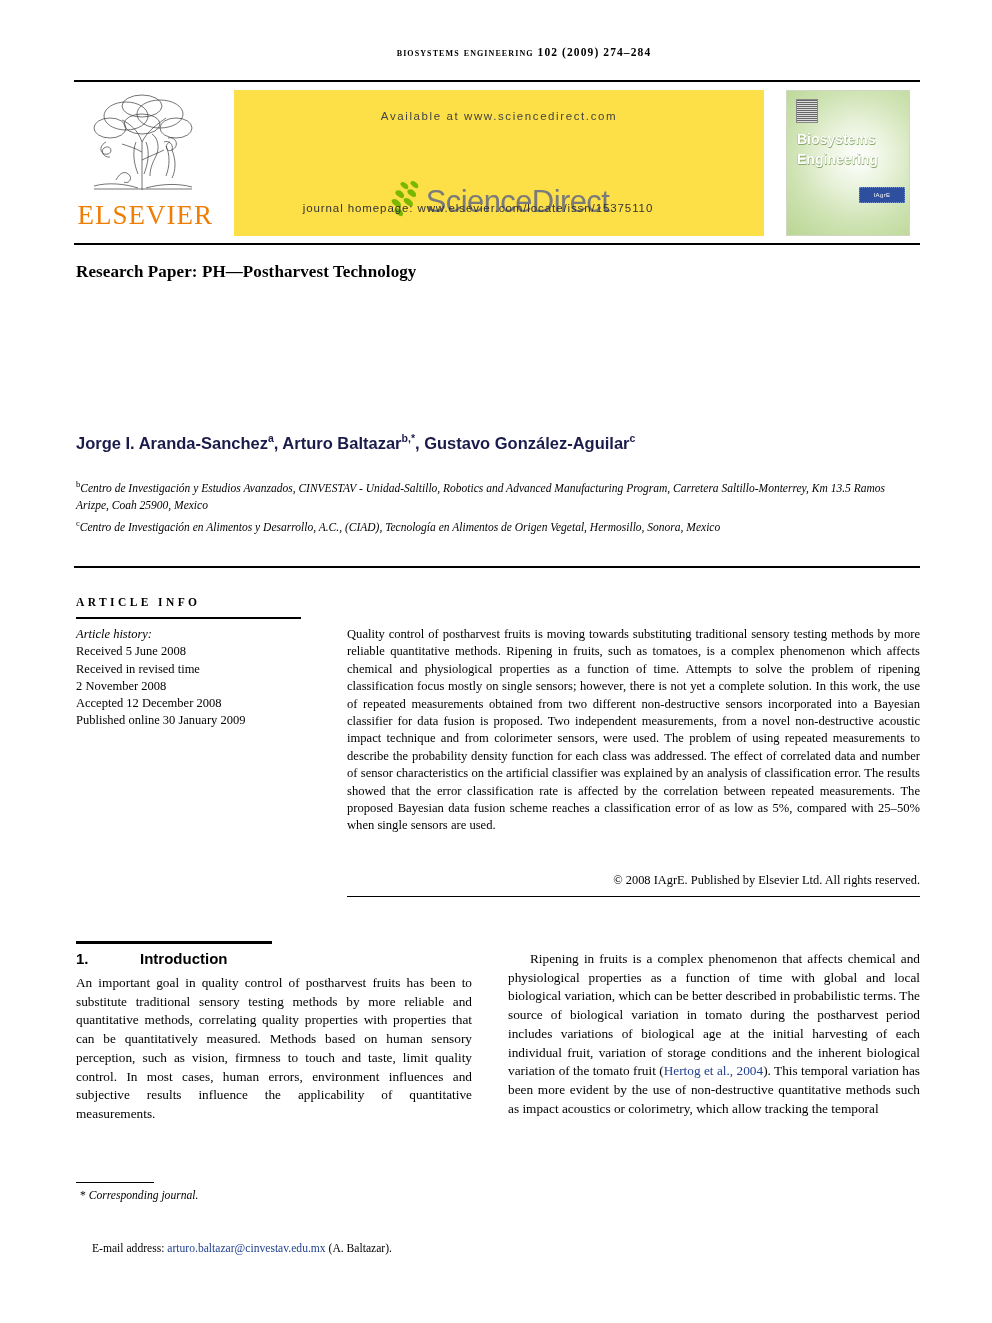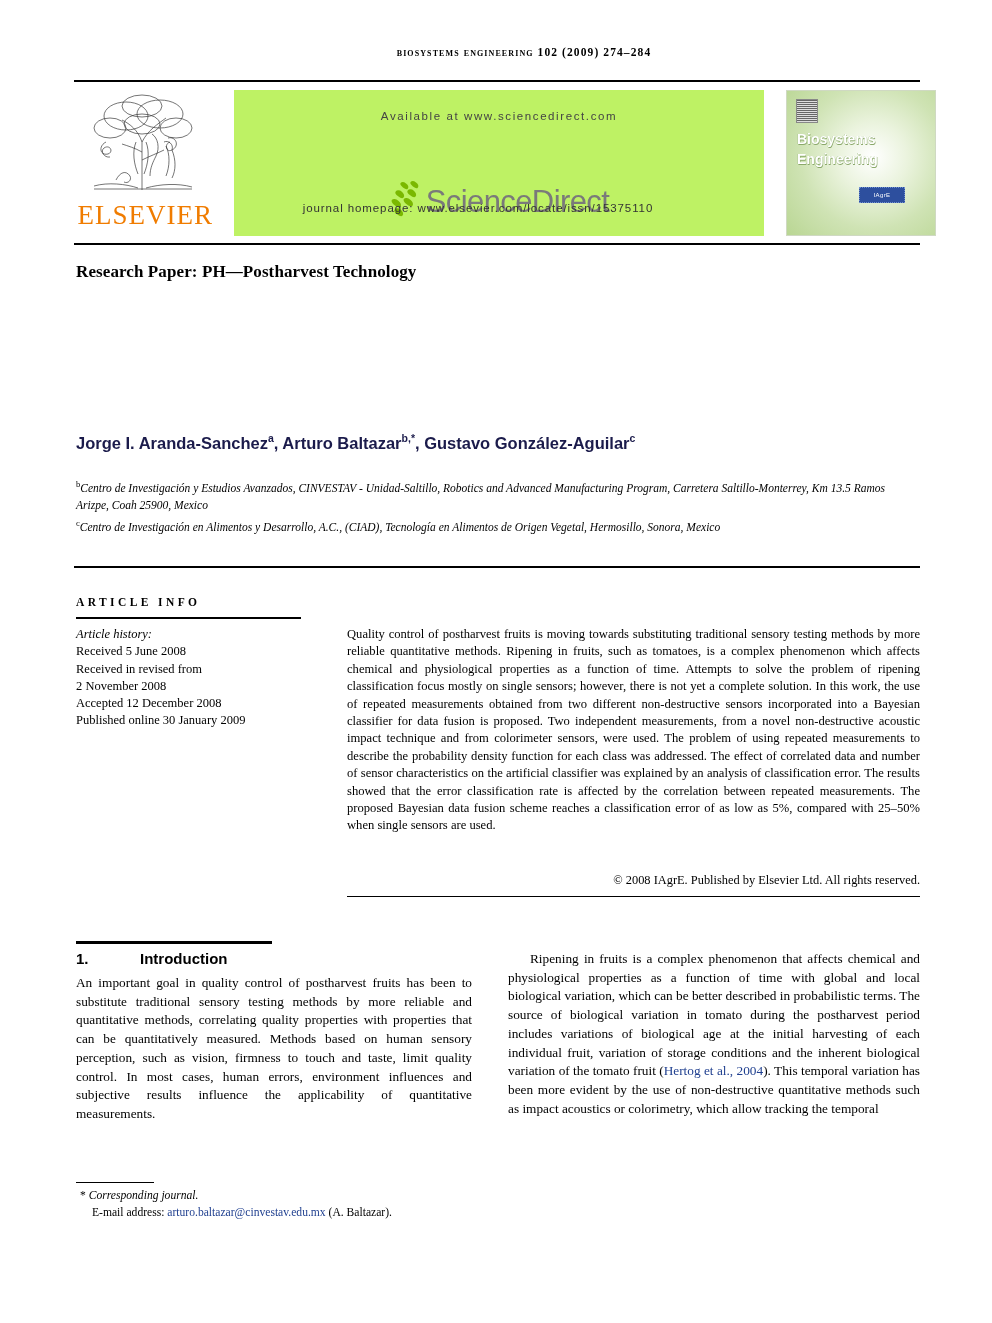--- a/index.html
+++ b/index.html
@@ -73,21 +73,21 @@
     font-family: "Liberation Serif", serif;
     font-size: 27px;
     letter-spacing: 1px;
     color: #F07C00;
   }
   .sd-band {
     position: absolute;
     left: 160px; top: 2px;
     width: 530px;
     height: 146px;
-    background: #bef264;
+    background: #fde047;
   }
   .sd-avail {
     position: absolute;
     left: 0; top: 20px;
     width: 530px;
     text-align: center;
     font-family: "Liberation Sans", sans-serif;
     font-size: 11.5px;
     letter-spacing: 1.6px;
     color: #444;
@@ -133,21 +133,21 @@
     width: 488px;
     text-align: center;
     font-family: "Liberation Sans", sans-serif;
     font-size: 11.5px;
     letter-spacing: 0.9px;
     color: #333;
   }
   .journal-cover {
     position: absolute;
     left: 712px; top: 2px;
-    width: 150px;
+    width: 124px;
     height: 146px;
     background: radial-gradient(circle at 58% 46%, #ffffff 0%, #eaf3dd 30%, #cfe3b4 62%, #b9d693 100%);
     border: 1px solid #cfd9c2;
     box-sizing: border-box;
     overflow: hidden;
   }
   .cover-mark {
     position: absolute;
     left: 9px; top: 8px;
     width: 20px; height: 22px;
@@ -422,35 +422,35 @@
       <div><sup>b</sup>Centro de Investigación y Estudios Avanzados, CINVESTAV - Unidad-Saltillo, Robotics and Advanced Manufacturing Program, Carretera Saltillo-Monterrey, Km 13.5 Ramos Arizpe, Coah 25900, Mexico</div>
       <div><sup>c</sup>Centro de Investigación en Alimentos y Desarrollo, A.C., (CIAD), Tecnología en Alimentos de Origen Vegetal, Hermosillo, Sonora, Mexico</div>
     </div>
 
   <div class="rule-abs-top"></div>
   <div class="info-head">ARTICLE INFO</div>
   <div class="rule-info"></div>
   <div class="info-body">
       <div class="hist-label">Article history:</div>
       <div>Received 5 June 2008</div>
-      <div>Received in revised from</div>
+      <div>Received in revised time</div>
       <div>2 November 2008</div>
       <div>Accepted 12 December 2008</div>
       <div>Published online 30 January 2009</div>
     </div>
 
   <div class="abstract">Quality control of postharvest fruits is moving towards substituting traditional sensory testing methods by more reliable quantitative methods. Ripening in fruits, such as tomatoes, is a complex phenomenon which affects chemical and physiological properties as a function of time. Attempts to solve the problem of ripening classification focus mostly on single sensors; however, there is not yet a complete solution. In this work, the use of repeated measurements obtained from two different non-destructive sensors incorporated into a Bayesian classifier for data fusion is proposed. Two independent measurements, from a novel non-destructive acoustic impact technique and from colorimeter sensors, were used. The problem of using repeated measurements to describe the probability density function for each class was addressed. The effect of correlated data and number of sensor characteristics on the artificial classifier was explained by an analysis of classification error. The results showed that the error classification rate is affected by the correlation between repeated measurements. The proposed Bayesian data fusion scheme reaches a classification error of as low as 5%, compared with 25–50% when single sensors are used.</div>
   <div class="copyline">© 2008 IAgrE. Published by Elsevier Ltd. All rights reserved.</div>
   <div class="rule-abs-bot"></div>
 
   <div class="rule-sec"></div>
   <div class="sec-num">1.</div>
   <div class="sec-title">Introduction</div>
   <div class="col-left">An important goal in quality control of postharvest fruits has been to substitute traditional sensory testing methods by more reliable and quantitative methods, correlating quality properties with properties that can be quantitatively measured. Methods based on human sensory perception, such as vision, firmness to touch and taste, limit quality control. In most cases, human errors, environment influences and subjective results influence the applicability of quantitative measurements.</div>
   <div class="col-right">Ripening in fruits is a complex phenomenon that affects chemical and physiological properties as a function of time with global and local biological variation, which can be better described in probabilistic terms. The source of biological variation in tomato during the postharvest period includes variations of biological age at the initial harvesting of each individual fruit, variation of storage conditions and the inherent biological variation of the tomato fruit (<span class="cite">Hertog et al., 2004</span>). This temporal variation has been more evident by the use of non-destructive quantitative methods such as impact acoustics or colorimetry, which allow tracking the temporal</div>
 
   <div class="rule-foot"></div>
   <div class="footnote">
       <div style="padding-left: 4px;"><span style="font-style:normal">*</span> <span class="corr">Corresponding journal.</span></div>
-      <div style="padding-left: 16px;"><span>E-mail address: </span><span class="mail">arturo.baltazar@cinvestav.edu.mx</span><span> (A. Baltazar).</span></div>
+      <div style="padding-left: 16px; margin-top: 36px;"><span>E-mail address: </span><span class="mail">arturo.baltazar@cinvestav.edu.mx</span><span> (A. Baltazar).</span></div>
     </div>
 
 </div>
 
 </body></html>

